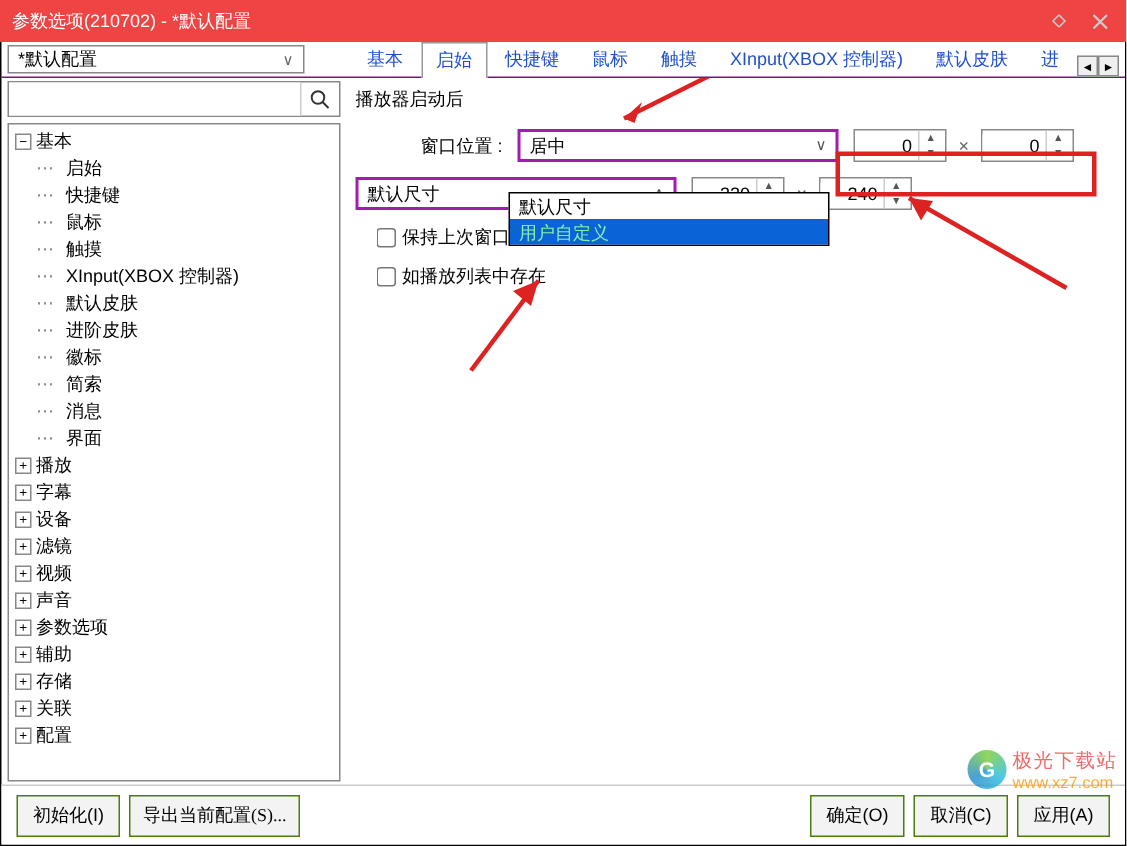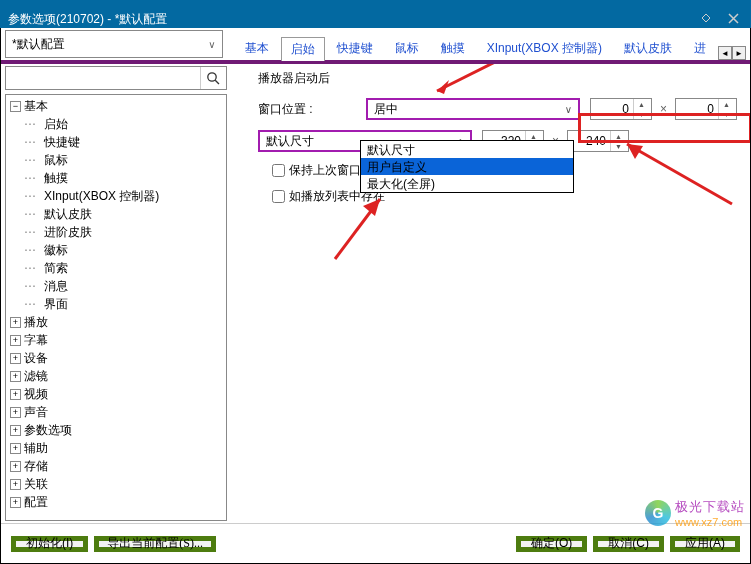--- a/index.html
+++ b/index.html
@@ -1,24 +1,24 @@
 <!DOCTYPE html>
 <html><head>
 <meta charset="utf-8">
 <style>
   * { box-sizing: border-box; margin: 0; padding: 0; }
   body { font-family: "Microsoft YaHei", "SimSun", Arial, sans-serif; font-size: 12px; background: #fff; width: 751px; height: 564px; position: relative; overflow: hidden; }
   
-  .titlebar { background: #0369a1; color: #fff; height: 28px; display: flex; align-items: flex-end; padding: 0 8px; }
+  .titlebar { background: #ef4444; color: #fff; height: 28px; display: flex; align-items: center; padding: 0 8px; }
   .titlebar-text { flex: 1; font-size: 12px; }
   .titlebar-controls { display: flex; gap: 8px; }
   .titlebar-btn { width: 20px; height: 20px; display: flex; align-items: center; justify-content: center; color: #ccc; cursor: pointer; font-size: 14px; }
   
   .window-body { display: flex; flex-direction: column; height: 536px; border: 1px solid #000; border-top: none; background: #fff; }
-  .top-row { display: flex; height: 36px; border-bottom: 4px solid #701a75; }
+  .top-row { display: flex; height: 24px; border-bottom: 1px solid #701a75; gap: 20px; }
   .config-dropdown { width: 224px; border: 1px solid #888; margin: 2px 4px; display: flex; align-items: center; padding: 0 6px; background: #fff; font-size: 12px; position: relative; }
   .config-dropdown .chev { margin-left: auto; color: #666; font-size: 10px; }
   
   .tab-strip { flex: 1; display: flex; align-items: flex-end; padding-left: 8px; gap: 2px; position: relative; }
   .tab { padding: 3px 9px; color: #2050d0; cursor: pointer; border: 1px solid transparent; border-bottom: none; font-size: 12px; white-space: nowrap; }
   .tab.active { border-color: #999; background: #fff; position: relative; top: 1px; }
   .tab-nav { display: flex; align-items: center; gap: 0; margin-left: auto; margin-right: 4px; }
   .tab-nav-btn { width: 14px; height: 14px; border: 1px solid #888; display: flex; align-items: center; justify-content: center; font-size: 8px; cursor: pointer; background: #f0f0f0; }
   
   .main-area { flex: 1; display: flex; overflow: hidden; }
@@ -27,53 +27,53 @@
   .search-row { display: flex; height: 24px; border: 1px solid #888; margin-bottom: 4px; }
   .search-input { flex: 1; border: none; padding: 0 6px; outline: none; font-size: 12px; }
   .search-btn { width: 26px; display: flex; align-items: center; justify-content: center; border-left: 1px solid #ccc; cursor: pointer; }
   
   .tree { flex: 1; border: 1px solid #888; overflow-y: auto; overflow-x: auto; padding: 2px 0; background: #fff; }
   .tree-item { display: flex; align-items: center; height: 18px; padding-left: 4px; cursor: pointer; white-space: nowrap; font-size: 12px; }
   .tree-item .expander { width: 11px; height: 11px; border: 1px solid #888; display: inline-flex; align-items: center; justify-content: center; font-size: 9px; line-height: 1; margin-right: 3px; background: #fff; }
   .tree-item.level-1 { padding-left: 18px; }
   .tree-item .dots { color: #888; margin-right: 2px; display: inline-block; width: 18px; text-align: left; letter-spacing: -2px; }
   
-  .right-panel { flex: 1; padding: 6px 10px 0 6px; position: relative; font-size: 12px; margin-left: 21px; }
+  .right-panel { flex: 1; padding: 6px 10px 0 6px; position: relative; font-size: 12px; }
   .group-title { font-size: 12px; margin-bottom: 8px; }
   .form-row { display: flex; align-items: center; height: 28px; margin-bottom: 4px; }
-  .form-label { width: 108px; padding-right: 10px; }
+  .form-label { width: 108px; text-align: right; padding-right: 10px; }
   .select-box { width: 214px; height: 22px; border: 2px solid #a21caf; display: flex; align-items: center; padding: 0 6px; background: #fff; position: relative; }
   .select-box .chev { margin-left: auto; font-size: 10px; color: #555; }
   .spin-group { display: flex; align-items: center; margin-left: 10px; }
   .spin { width: 62px; height: 22px; border: 1px solid #888; display: flex; align-items: center; background: #fff; }
   .spin input { width: 42px; border: none; text-align: right; padding: 0 4px; outline: none; font-size: 12px; }
   .spin .spinbtns { width: 16px; display: flex; flex-direction: column; border-left: 1px solid #ccc; }
   .spin .spinbtns div { height: 10px; font-size: 7px; display: flex; align-items: center; justify-content: center; cursor: pointer; color: #555; }
   .times { margin: 0 8px; color: #666; }
   .red-box { position: absolute; border: 3px solid #d22; pointer-events: none; z-index: 5; }
   
   .check-row { display: flex; align-items: center; height: 22px; margin-top: 4px; padding-left: 14px; }
   .check-row input[type=checkbox] { margin-right: 4px; }
   
   .dropdown-list { position: absolute; border: 1px solid #000; background: #fff; z-index: 10; width: 214px; }
   .dropdown-list .opt { padding: 1px 6px; height: 17px; font-size: 12px; cursor: pointer; }
-  .dropdown-list .opt.selected { background: #0a64d8; color: #000000; }
+  .dropdown-list .opt.selected { background: #0a64d8; color: #86efac; }
   
   .bottom-bar { height: 40px; border-top: 1px solid #ccc; display: flex; align-items: center; padding: 0 10px; gap: 6px; background:#fff; }
-  .btn { height: 16px; padding: 0 10px; border: 5px solid #4d7c0f; background: #f3f3f3; cursor: pointer; font-size: 12px; display:flex; align-items:center; }
+  .btn { height: 28px; padding: 0 10px; border: 1px solid #4d7c0f; background: #f3f3f3; cursor: pointer; font-size: 12px; display:flex; align-items:center; }
   .btn.wide { padding: 0 8px; font-family: Liberation Serif, serif; }
   .bottom-bar .spacer { flex: 1; }
   
   
   .arrow { position: absolute; z-index: 6; pointer-events: none; }
   
   
   .watermark { position: absolute; right: 6px; bottom: 36px; display: flex; align-items: center; gap: 4px; opacity: 0.8; z-index: 4; font-size: 13px; }
   .watermark .g-icon { width: 26px; height: 26px; border-radius: 50%; background: conic-gradient(#7c3, #2bd, #28c, #7c3); display:flex; align-items:center; justify-content:center; color:#fff; font-weight:bold; font-size:14px;}
-  .watermark .wm-text1 { color: #a21caf; font-weight: 500; letter-spacing:1px;font-family:Liberation Serif, serif;}
+  .watermark .wm-text1 { color: #ef4444; font-weight: 500; letter-spacing:1px;font-family:Liberation Serif, serif;}
   .watermark .wm-text2 { color: #f90; font-size: 11px; }
 </style>
 </head>
 <body>
 
 <div class="titlebar">
   <span class="titlebar-text">参数选项(210702) - *默认配置</span>
   <div class="titlebar-controls">
     <div class="titlebar-btn">
       <svg width="12" height="12" viewBox="0 0 12 12">
@@ -274,21 +274,20 @@
         <span>保持上次窗口状态</span>
       </div>
       <div class="check-row">
         <input type="checkbox" style="">
         <span>如播放列表中存在</span>
       </div>
 
       <div class="dropdown-list" style="left:108px; top:76px;">
         <div class="opt">默认尺寸</div>
         <div class="opt selected">用户自定义</div>
-        <div class="opt">最大化(全屏)</div>
       </div>
 
       <div class="red-box" style="left:326px; top:49px; width:174px; height:30px;"></div>
 
       <svg class="arrow" style="left:170px; top:-8px;" width="80" height="40">
           <line x1="75" y1="5" x2="15" y2="35" stroke="#d22" stroke-width="3"></line>
           <polygon points="15,35 27,24 22,38" fill="#d22"></polygon>
         </svg>
       <svg class="arrow" style="left:355px; top:70px;" width="130" height="80">
           <line x1="125" y1="70" x2="20" y2="10" stroke="#d22" stroke-width="3"></line>

